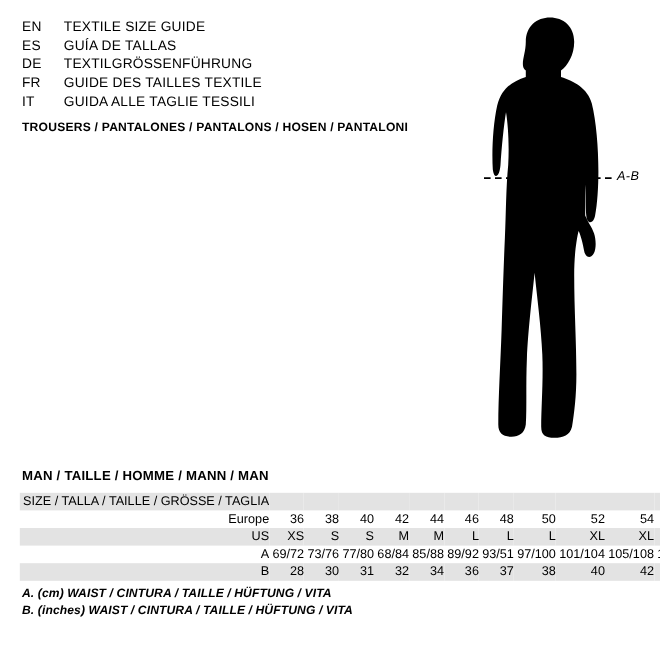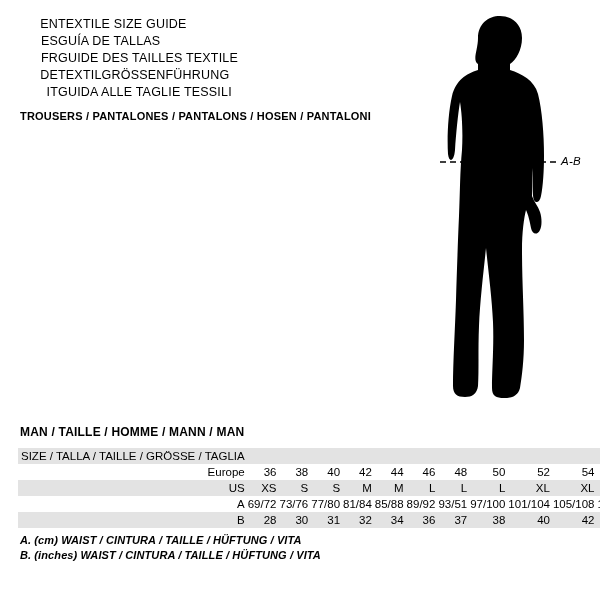--- a/index.html
+++ b/index.html
@@ -26,21 +26,20 @@
     position: absolute;
     left: 20px;
     top: 16px;
     width: 330px;
   }
   .lang-row {
     display: flex;
     align-items: baseline;
     height: 17px;
     line-height: 17px;
-    text-align: right;
   }
   .lang-code {
     width: 38px;
     font-size: 12.5px;
     letter-spacing: 0.2px;
   }
   .lang-text {
     font-size: 12.5px;
     letter-spacing: 0.2px;
   }
@@ -126,26 +125,26 @@
   <div class="lang-block">
     <div class="lang-row">
       <span class="lang-code">EN</span>
       <span class="lang-text">TEXTILE SIZE GUIDE</span>
     </div>
     <div class="lang-row">
       <span class="lang-code">ES</span>
       <span class="lang-text">GUÍA DE TALLAS</span>
     </div>
     <div class="lang-row">
+      <span class="lang-code">DE</span>
+      <span class="lang-text">TEXTILGRÖSSENFÜHRUNG</span>
+    </div>
+    <div class="lang-row">
       <span class="lang-code">FR</span>
       <span class="lang-text">GUIDE DES TAILLES TEXTILE</span>
-    </div>
-    <div class="lang-row">
-      <span class="lang-code">DE</span>
-      <span class="lang-text">TEXTILGRÖSSENFÜHRUNG</span>
     </div>
     <div class="lang-row">
       <span class="lang-code">IT</span>
       <span class="lang-text">GUIDA ALLE TAGLIE TESSILI</span>
     </div>
   </div>
 
   <div class="garment-title">TROUSERS / PANTALONES / PANTALONS / HOSEN / PANTALONI</div>
 
   <div class="figure-wrap">
@@ -239,21 +238,21 @@
         <td class="data-col">L</td>
         <td class="data-col">XL</td>
         <td class="data-col">XL</td>
         <td class="data-col">XXL</td>
       </tr>
       <tr>
         <td class="label-col">A</td>
         <td class="data-col">69/72</td>
         <td class="data-col">73/76</td>
         <td class="data-col">77/80</td>
-        <td class="data-col">81/84</td>
+        <td class="data-col">68/84</td>
         <td class="data-col">85/88</td>
         <td class="data-col">89/92</td>
         <td class="data-col">93/51</td>
         <td class="data-col">97/100</td>
         <td class="data-col">101/104</td>
         <td class="data-col">105/108</td>
         <td class="data-col">109/112</td>
       </tr>
       <tr class="shaded">
         <td class="label-col">B</td>

